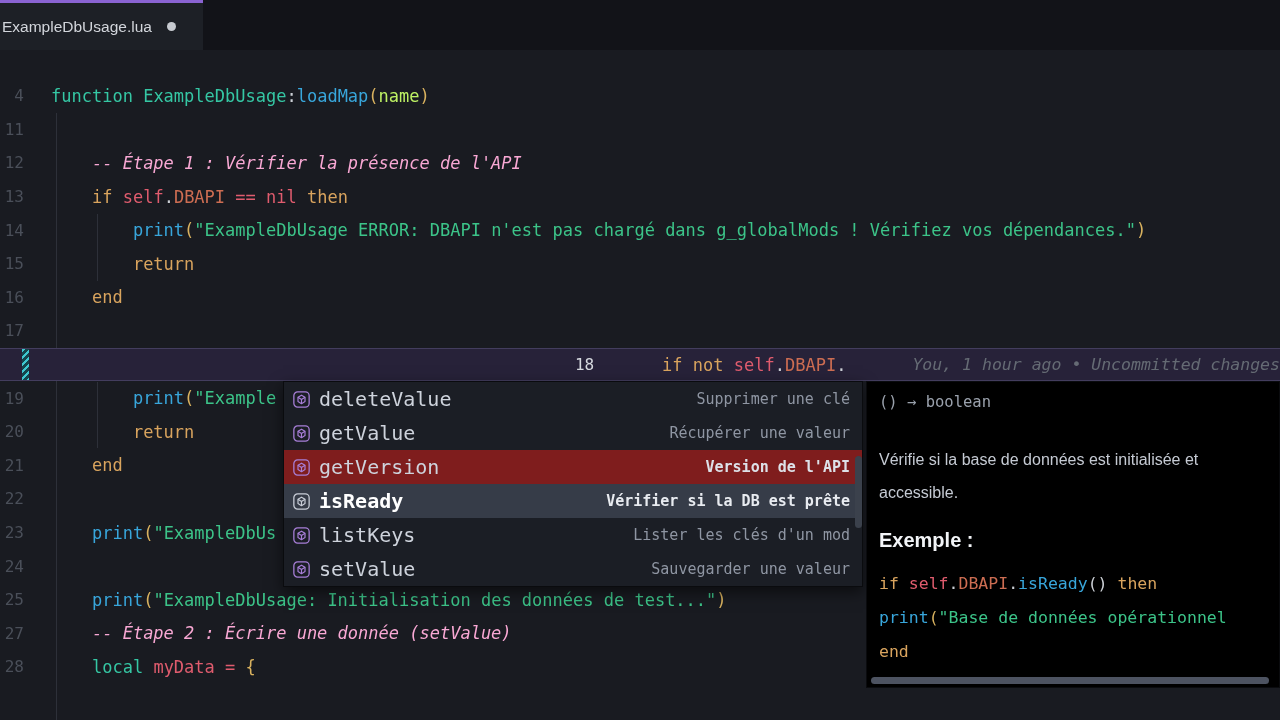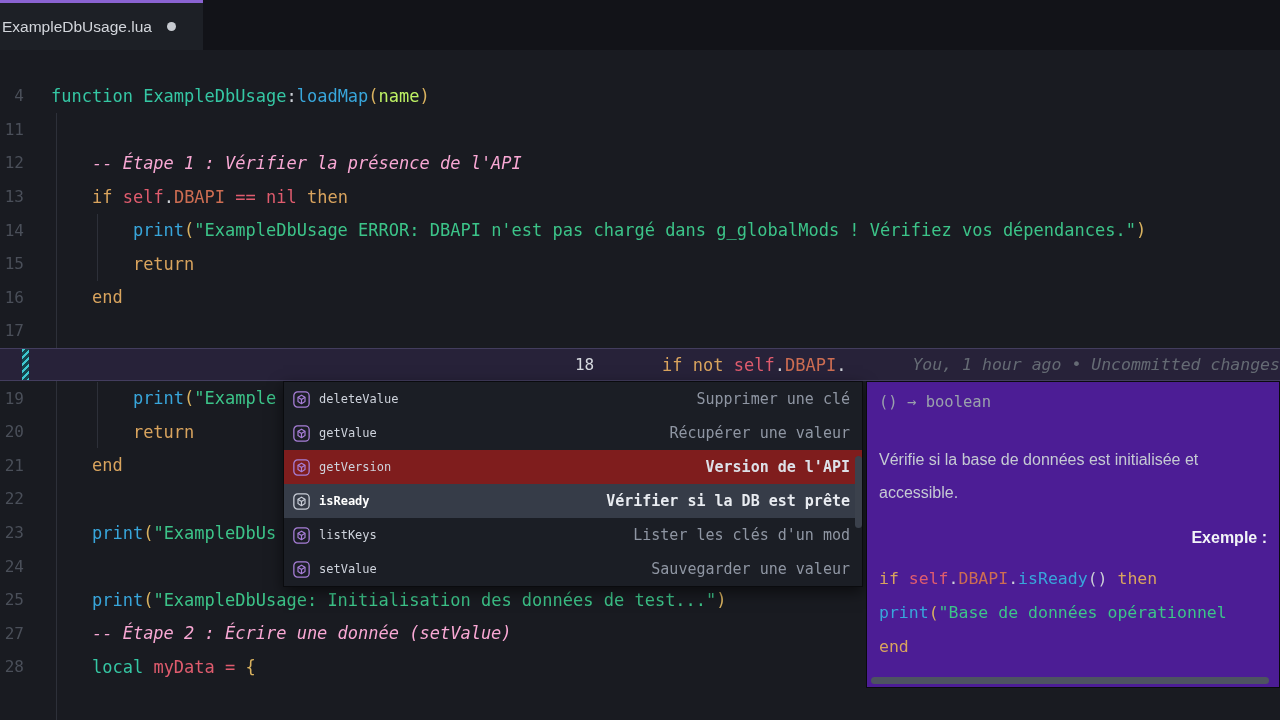--- a/index.html
+++ b/index.html
@@ -40,37 +40,37 @@
   .tok-comment{ color:#f9a8d4; font-style:italic; }
 
   
   #suggest { position:absolute; left:283px; top:381px; width:580px; background:#1b1e25;
              border:1px solid #0a0b0e; box-shadow:0 5px 14px rgba(0,0,0,.55); z-index:10; }
   .suggest-item { position:relative; height:34px; display:flex; align-items:center; padding:0 12px 0 8px; cursor:pointer; }
   .suggest-item.hover { background:#7f1d1d; }
   .suggest-item.selected { background:#363c48; }
   .s-icon { flex:none; width:18px; height:18px; margin-right:9px; display:flex; align-items:center; justify-content:center; }
   .s-icon svg { display:block; }
-  .s-label { font-size:12px; color:#ced3dc; }
+  .s-label { font-size:20px; color:#ced3dc; }
   .suggest-item.selected .s-label { color:#ffffff; font-weight:bold; }
   .s-detail { margin-left:auto; font-size:15px; color:#8f96a3; }
   .suggest-item.hover .s-detail { color:#dde1e8; font-weight:bold; }
   .suggest-item.selected .s-detail { color:#e8ebf0; font-weight:bold; }
   .suggest-item.selected .s-icon svg * { stroke:#c9ced8; }
   #suggest-scrollbar { position:absolute; right:0px; top:74px; width:7px; height:72px; background:#3b414c; border-radius:4px; }
 
   
-  #docs { position:absolute; left:866px; top:381px; width:414px; height:307px; background:#4c1d95;
+  #docs { position:absolute; left:866px; top:381px; width:414px; height:307px; background:#000000;
           border:1px solid #0a0b0e; z-index:10; overflow:hidden; }
   #docs-inner { padding:9px 12px; }
   #docs-signature { font-size:15.5px; color:#9aa1ac; margin-top:2px; }
   #docs-description { font-family:"Liberation Sans", sans-serif; font-size:16px; color:#c5cad3;
           line-height:33px; margin-top:32px; width:392px; }
-  #docs-example-label { font-family:"Liberation Sans", sans-serif; font-size:16px; font-weight:bold;
-          color:#f2f4f7; margin-top:20px;text-align:right; }
+  #docs-example-label { font-family:"Liberation Sans", sans-serif; font-size:20px; font-weight:bold;
+          color:#f2f4f7; margin-top:20px; }
   #docs-code { margin-top:14px; }
   .doc-code-row { height:34px; display:flex; align-items:center; font-size:16.5px; white-space:pre; overflow:hidden; }
   #docs-hscrollbar { position:absolute; left:4px; bottom:3px; width:398px; height:7px; background:#4d5361; border-radius:4px; }
 </style>
 </head>
 <body>
 
 <div id="screen">
 
   <div id="tabbar">

